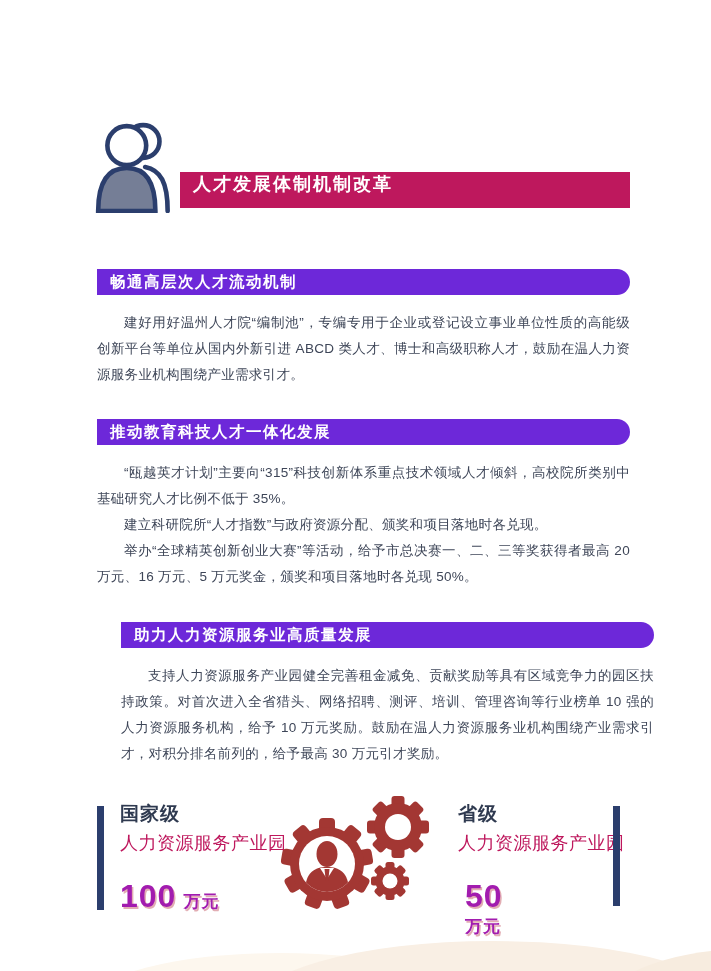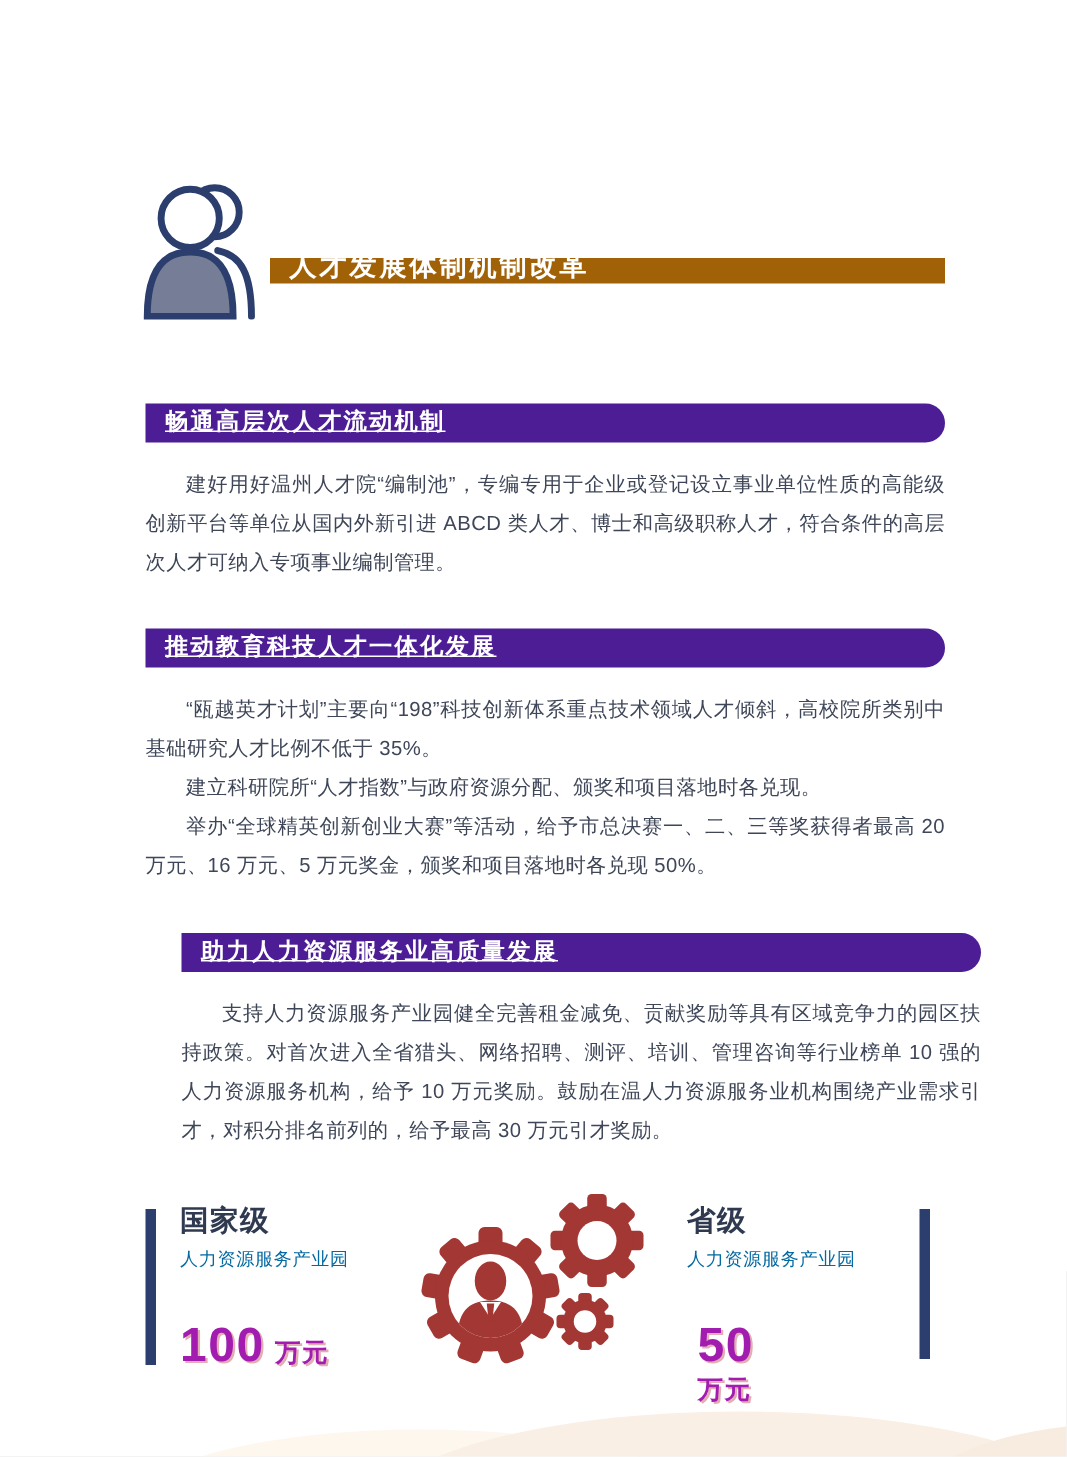--- a/index.html
+++ b/index.html
@@ -12,50 +12,50 @@
   }
   
   .header-icon { position:absolute; left:95px; top:119px; }
   .page-title {
     position:absolute; left:179px; top:116px;
     font-size:44px; font-weight:800; letter-spacing:4px; line-height:1.15;
     color:#2b3e6d; text-shadow:2px 2px 0 rgba(198,92,104,.55);
     white-space:nowrap;
   }
   .subtitle-banner {
-    position:absolute; left:180px; top:172px; width:450px; height:17px;
-    background:#a16207; display:flex; align-items:flex-end;
+    position:absolute; left:180px; top:172px; width:450px; height:36px;
+    background:#be185d; display:flex; align-items:flex-start;
   }
   .subtitle-banner span {
     color:#ffffff; font-size:18px; font-weight:700; letter-spacing:2px;
     padding-left:13px; white-space:nowrap;
   }
   
   .sec { position:absolute; left:97px; width:533px; }
   .sec-1 { top:269px; } .sec-2 { top:419px; } .sec-3 { top:622px;margin-left:24px; }
   .sec-bar {
-    height:26px; line-height:26px; background:#4c1d95;
+    height:26px; line-height:26px; background:#6d28d9;
     border-radius:0 13px 13px 0;
     color:#ffffff; font-size:15.5px; font-weight:700; letter-spacing:1.5px;
-    padding-left:13px; margin-bottom:15px; white-space:nowrap;text-decoration:underline;
+    padding-left:13px; margin-bottom:15px; white-space:nowrap;
   }
   .sec p {
     font-size:13.5px; line-height:26px; letter-spacing:.3px;
     text-indent:2em; text-align:justify; color:#3e4658;
   }
   
   .stats { position:absolute; left:97px; top:798px; width:533px; height:122px; }
   .vbar { position:absolute; width:7px; background:#2b3e6d; }
   .vbar-left  { left:0;    top:8px; height:104px; }
   .vbar-right { left:516px; top:8px; height:100px; }
   .stat-block { position:absolute; top:3px; }
   .stat-left  { left:23px; }
   .stat-right { left:361px; }
   .stat-level { font-size:19px; font-weight:800; color:#2f3a50; letter-spacing:1px; }
-  .stat-label { font-size:12px; color:#0369a1; margin-top:4px; letter-spacing:.5px; white-space:nowrap; }
+  .stat-label { font-size:18px; color:#be185d; margin-top:4px; letter-spacing:.5px; white-space:nowrap; }
   .stat-amount {
     position:absolute; top:80px; display:flex; align-items:baseline;
     color:#a21caf; text-shadow:1.5px 1.5px 0 rgba(198,92,104,.5); white-space:nowrap;
   }
   .amount-left  { left:23px; }
   .amount-right { left:361px;flex-direction:column; }
   .stat-amount .num  { font-size:32px; font-weight:800; letter-spacing:1px; }
   .stat-amount .unit { font-size:17px; font-weight:800; margin-left:7px; letter-spacing:1px; }
   .gears { position:absolute; left:180px; top:-5px; }
   
@@ -74,26 +74,26 @@
     <path d="M70 90 C70 62 63 50 48 47" stroke="#2b3e6d" stroke-width="4.5" stroke-linecap="round"></path>
     <path d="M2 90 C2 58 14 48 30 48 C46 48 58 58 58 90 Z" fill="#757e96" stroke="#2b3e6d" stroke-width="4.5"></path>
     <circle cx="30" cy="26" r="19" fill="#ffffff" stroke="#2b3e6d" stroke-width="4.5"></circle>
   </svg>
   <div class="subtitle-banner">
     <span>人才发展体制机制改革</span>
   </div>
 
   <section class="sec sec-1">
     <div class="sec-bar">畅通高层次人才流动机制</div>
-    <p>建好用好温州人才院“编制池”，专编专用于企业或登记设立事业单位性质的高能级创新平台等单位从国内外新引进 ABCD 类人才、博士和高级职称人才，符合条件的高层次人才可纳入专项事业编制管理。</p>
+    <p>建好用好温州人才院“编制池”，专编专用于企业或登记设立事业单位性质的高能级创新平台等单位从国内外新引进 ABCD 类人才、博士和高级职称人才，鼓励在温人力资源服务业机构围绕产业需求引才。</p>
   </section>
 
   <section class="sec sec-2">
     <div class="sec-bar">推动教育科技人才一体化发展</div>
-    <p>“瓯越英才计划”主要向“198”科技创新体系重点技术领域人才倾斜，高校院所类别中基础研究人才比例不低于 35%。</p>
+    <p>“瓯越英才计划”主要向“315”科技创新体系重点技术领域人才倾斜，高校院所类别中基础研究人才比例不低于 35%。</p>
     <p>建立科研院所“人才指数”与政府资源分配、颁奖和项目落地时各兑现。</p>
     <p>举办“全球精英创新创业大赛”等活动，给予市总决赛一、二、三等奖获得者最高 20 万元、16 万元、5 万元奖金，颁奖和项目落地时各兑现 50%。</p>
   </section>
 
   <section class="sec sec-3">
     <div class="sec-bar">助力人力资源服务业高质量发展</div>
     <p>支持人力资源服务产业园健全完善租金减免、贡献奖励等具有区域竞争力的园区扶持政策。对首次进入全省猎头、网络招聘、测评、培训、管理咨询等行业榜单 10 强的人力资源服务机构，给予 10 万元奖励。鼓励在温人力资源服务业机构围绕产业需求引才，对积分排名前列的，给予最高 30 万元引才奖励。</p>
   </section>
 
   <div class="stats">

